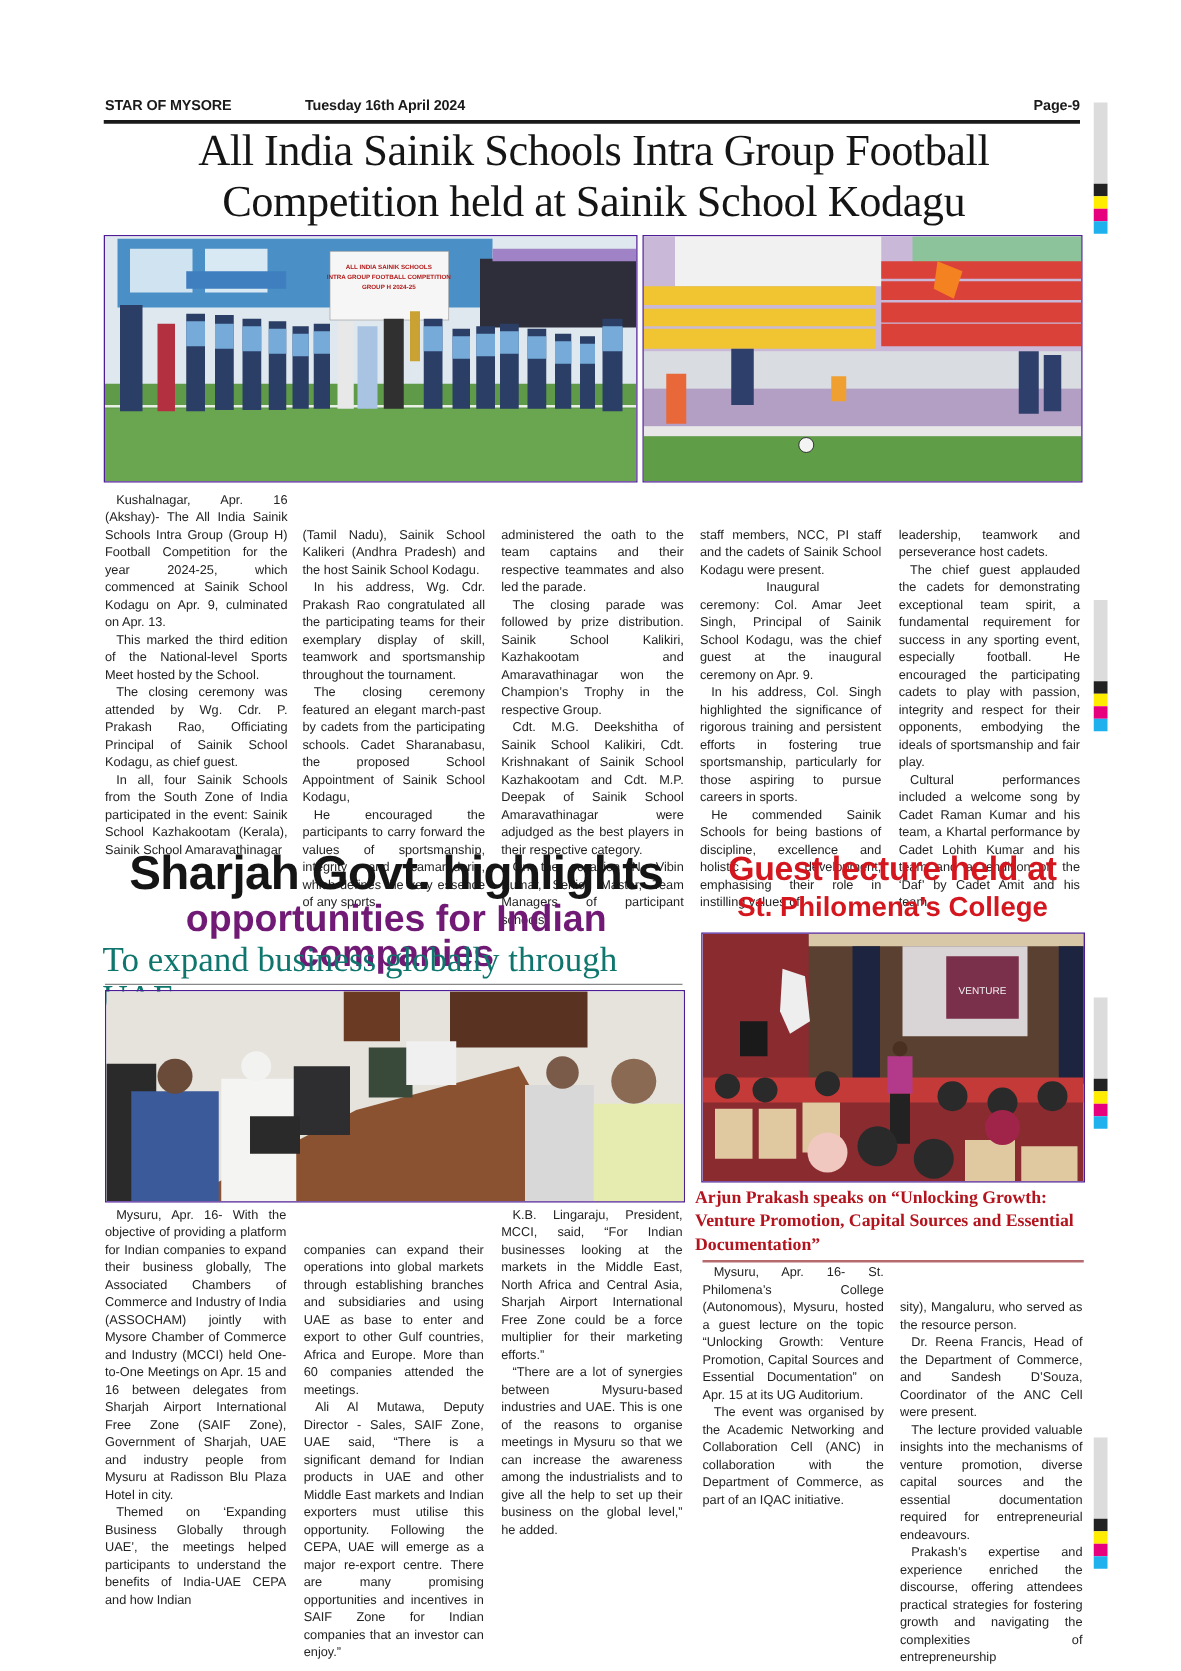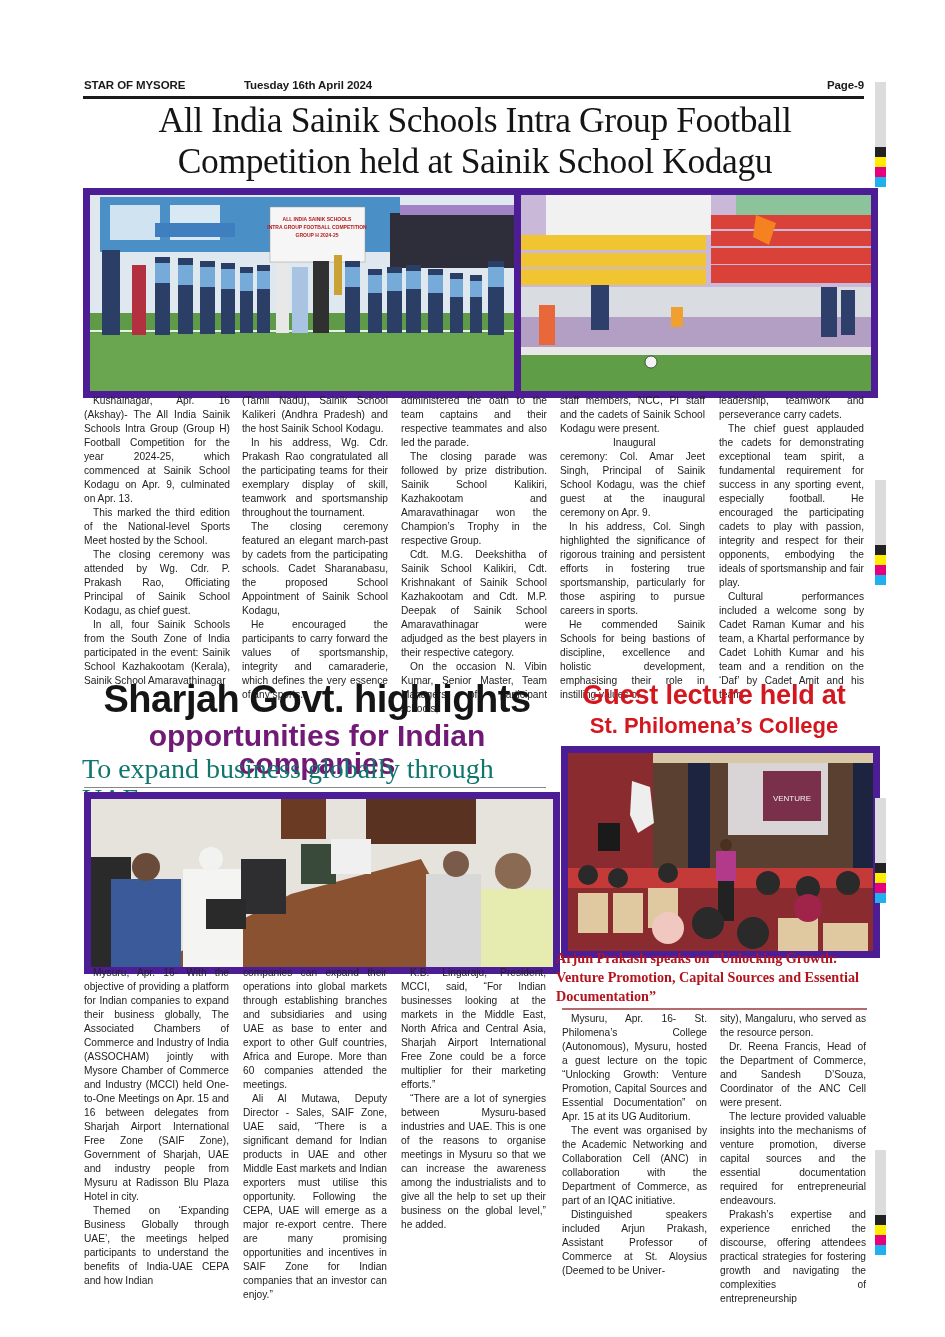--- a/index.html
+++ b/index.html
@@ -4,25 +4,25 @@
 <style>
   html, body { margin:0; padding:0; background:#ffffff; }
   body { width:945px; height:1337px; position:relative; overflow:hidden; font-family:"Liberation Sans", sans-serif; color:#1a1a1a; }
   .abs { position:absolute; }
   .masthead { left:84px; top:79px; width:780px; height:16px; font-size:11.5px; font-weight:bold; font-family:"Liberation Sans", sans-serif; letter-spacing:-0.1px; }
   .masthead .pub { position:absolute; left:0; top:0; }
   .masthead .date { position:absolute; left:160px; top:0; }
   .masthead .page { position:absolute; right:0; top:0; }
   .rule-top { left:83px; top:96px; width:781px; height:3px; background:#1a1a1a; }
   .headline1 { left:80px; top:100px; width:790px; text-align:center; font-family:"Liberation Serif", serif; font-weight:normal; font-size:35.5px; line-height:41px; letter-spacing:-0.4px; color:#151515; }
-  .photo { overflow:hidden; border:7px solid #4c1d95; }
+  .photo { overflow:hidden; border:1px solid #4c1d95; }
   .photo svg { display:block; width:100%; height:100%; }
   .col { font-size:10.2px; line-height:14px; text-align:justify; color:#222; font-family:"Liberation Sans", sans-serif; }
   .col p { margin:0; text-indent:9px; }
-  .col p.noind { text-indent:0; }
+  .col p.noind { text-indent:0;margin-top:28px; }
   .col b { font-weight:normal;margin-left:44px; }
   .col i { font-style:italic; }
   .hl-sharjah1 { left:82px; top:678px; width:470px; text-align:center; font-family:"Liberation Sans", sans-serif; font-weight:bold; font-size:38px; line-height:42px; letter-spacing:-0.5px; color:#151515; }
   .hl-sharjah2 { left:82px; top:722px; width:470px; text-align:center; font-family:"Liberation Sans", sans-serif; font-weight:bold; font-size:30px; line-height:28px; color:#701a75; }
   .hl-sharjah3 { left:82px; top:754px; width:470px; text-align:left; font-family:"Liberation Serif", serif; font-size:28px; line-height:30px; color:#0f766e; }
   .thin-rule { height:1px; background:#888; }
   .hl-guest1 { left:556px; top:679px; width:316px; text-align:center; font-family:"Liberation Sans", sans-serif; font-weight:bold; font-size:27px; line-height:32px; color:#d4171f; letter-spacing:-0.2px; }
   .hl-guest2 { left:556px; top:712px; width:316px; text-align:center; font-family:"Liberation Sans", sans-serif; font-weight:bold; font-size:22px; line-height:28px; color:#d4171f; }
   .caption { left:556px; top:949px; width:316px; text-align:left; font-family:"Liberation Serif", serif; font-weight:bold; font-size:14.2px; line-height:19px; color:#b3141e; }
   .caption-rule { left:562px; top:1008px; width:305px; height:2px; background:#b56a6e; }
@@ -155,21 +155,21 @@
   <p>Cdt. M.G. Deekshitha of Sainik School Kalikiri, Cdt. Krishnakant of Sainik School Kazhakootam and Cdt. M.P. Deepak of Sainik School Amaravathinagar were adjudged as the best players in their respective category.</p>
   <p>On the occasion N. Vibin Kumar, Senior Master, Team Managers of participant schools,</p>
 </div>
 <div class="abs col" style="left:560px;top:394px;width:145px;">
   <p class="noind">staff members, NCC, PI staff and the cadets of Sainik School Kodagu were present.</p>
   <p><b>Inaugural ceremony:</b> Col. Amar Jeet Singh, Principal of Sainik School Kodagu, was the chief guest at the inaugural ceremony on Apr. 9.</p>
   <p>In his address, Col. Singh highlighted the significance of rigorous training and persistent efforts in fostering true sportsmanship, particularly for those aspiring to pursue careers in sports.</p>
   <p>He commended Sainik Schools for being bastions of discipline, excellence and holistic development, emphasising their role in instilling values of</p>
 </div>
 <div class="abs col" style="left:719px;top:394px;width:145px;">
-  <p class="noind">leadership, teamwork and perseverance carry cadets.</p>
+  <p class="noind">leadership, teamwork and perseverance host cadets.</p>
   <p>The chief guest applauded the cadets for demonstrating exceptional team spirit, a fundamental requirement for success in any sporting event, especially football. He encouraged the participating cadets to play with passion, integrity and respect for their opponents, embodying the ideals of sportsmanship and fair play.</p>
   <p>Cultural performances included a welcome song by Cadet Raman Kumar and his team, a Khartal performance by Cadet Lohith Kumar and his team and a rendition on the ‘Daf’ by Cadet Amit and his team.</p>
 </div>
 
 <div class="abs hl-sharjah1">Sharjah Govt. highlights</div>
 <div class="abs hl-sharjah2">opportunities for Indian companies</div>
 <div class="abs hl-sharjah3">To expand business globally through UAE</div>
 <div class="abs thin-rule" style="left:84px;top:787px;width:462px;"></div>
 
 <div class="abs photo" style="left:84px;top:792px;width:462px;height:168px;">
@@ -247,21 +247,20 @@
     <circle cx="240" cy="155" r="14" fill="#a0244a"></circle>
   </svg>
 </div>
 
 <div class="abs caption">Arjun Prakash speaks on “Unlocking Growth: Venture Promotion, Capital Sources and Essential Documentation”</div>
 <div class="abs caption-rule"></div>
 
 <div class="abs col" style="left:562px;top:1012px;width:145px;">
   <p>Mysuru, Apr. 16- St. Philomena’s College (Autonomous), Mysuru, hosted a guest lecture on the topic “Unlocking Growth: Venture Promotion, Capital Sources and Essential Documentation” on Apr. 15 at its UG Auditorium.</p>
   <p>The event was organised by the Academic Networking and Collaboration Cell (ANC) in collaboration with the Department of Commerce, as part of an IQAC initiative.</p>
-  <p>Distinguished speakers included Arjun Prakash, Assistant Professor of Commerce at St. Aloysius (Deemed to be Univer-</p>
 </div>
 <div class="abs col" style="left:720px;top:1012px;width:146px;">
   <p class="noind">sity), Mangaluru, who served as the resource person.</p>
   <p>Dr. Reena Francis, Head of the Department of Commerce, and Sandesh D’Souza, Coordinator of the ANC Cell were present.</p>
   <p>The lecture provided valuable insights into the mechanisms of venture promotion, diverse capital sources and the essential documentation required for entrepreneurial endeavours.</p>
   <p>Prakash’s expertise and experience enriched the discourse, offering attendees practical strategies for fostering growth and navigating the complexities of entrepreneurship</p>
 </div>
 
 <div class="abs regmark" style="left:875px;top:82px;">
   <div class="gray"></div>

